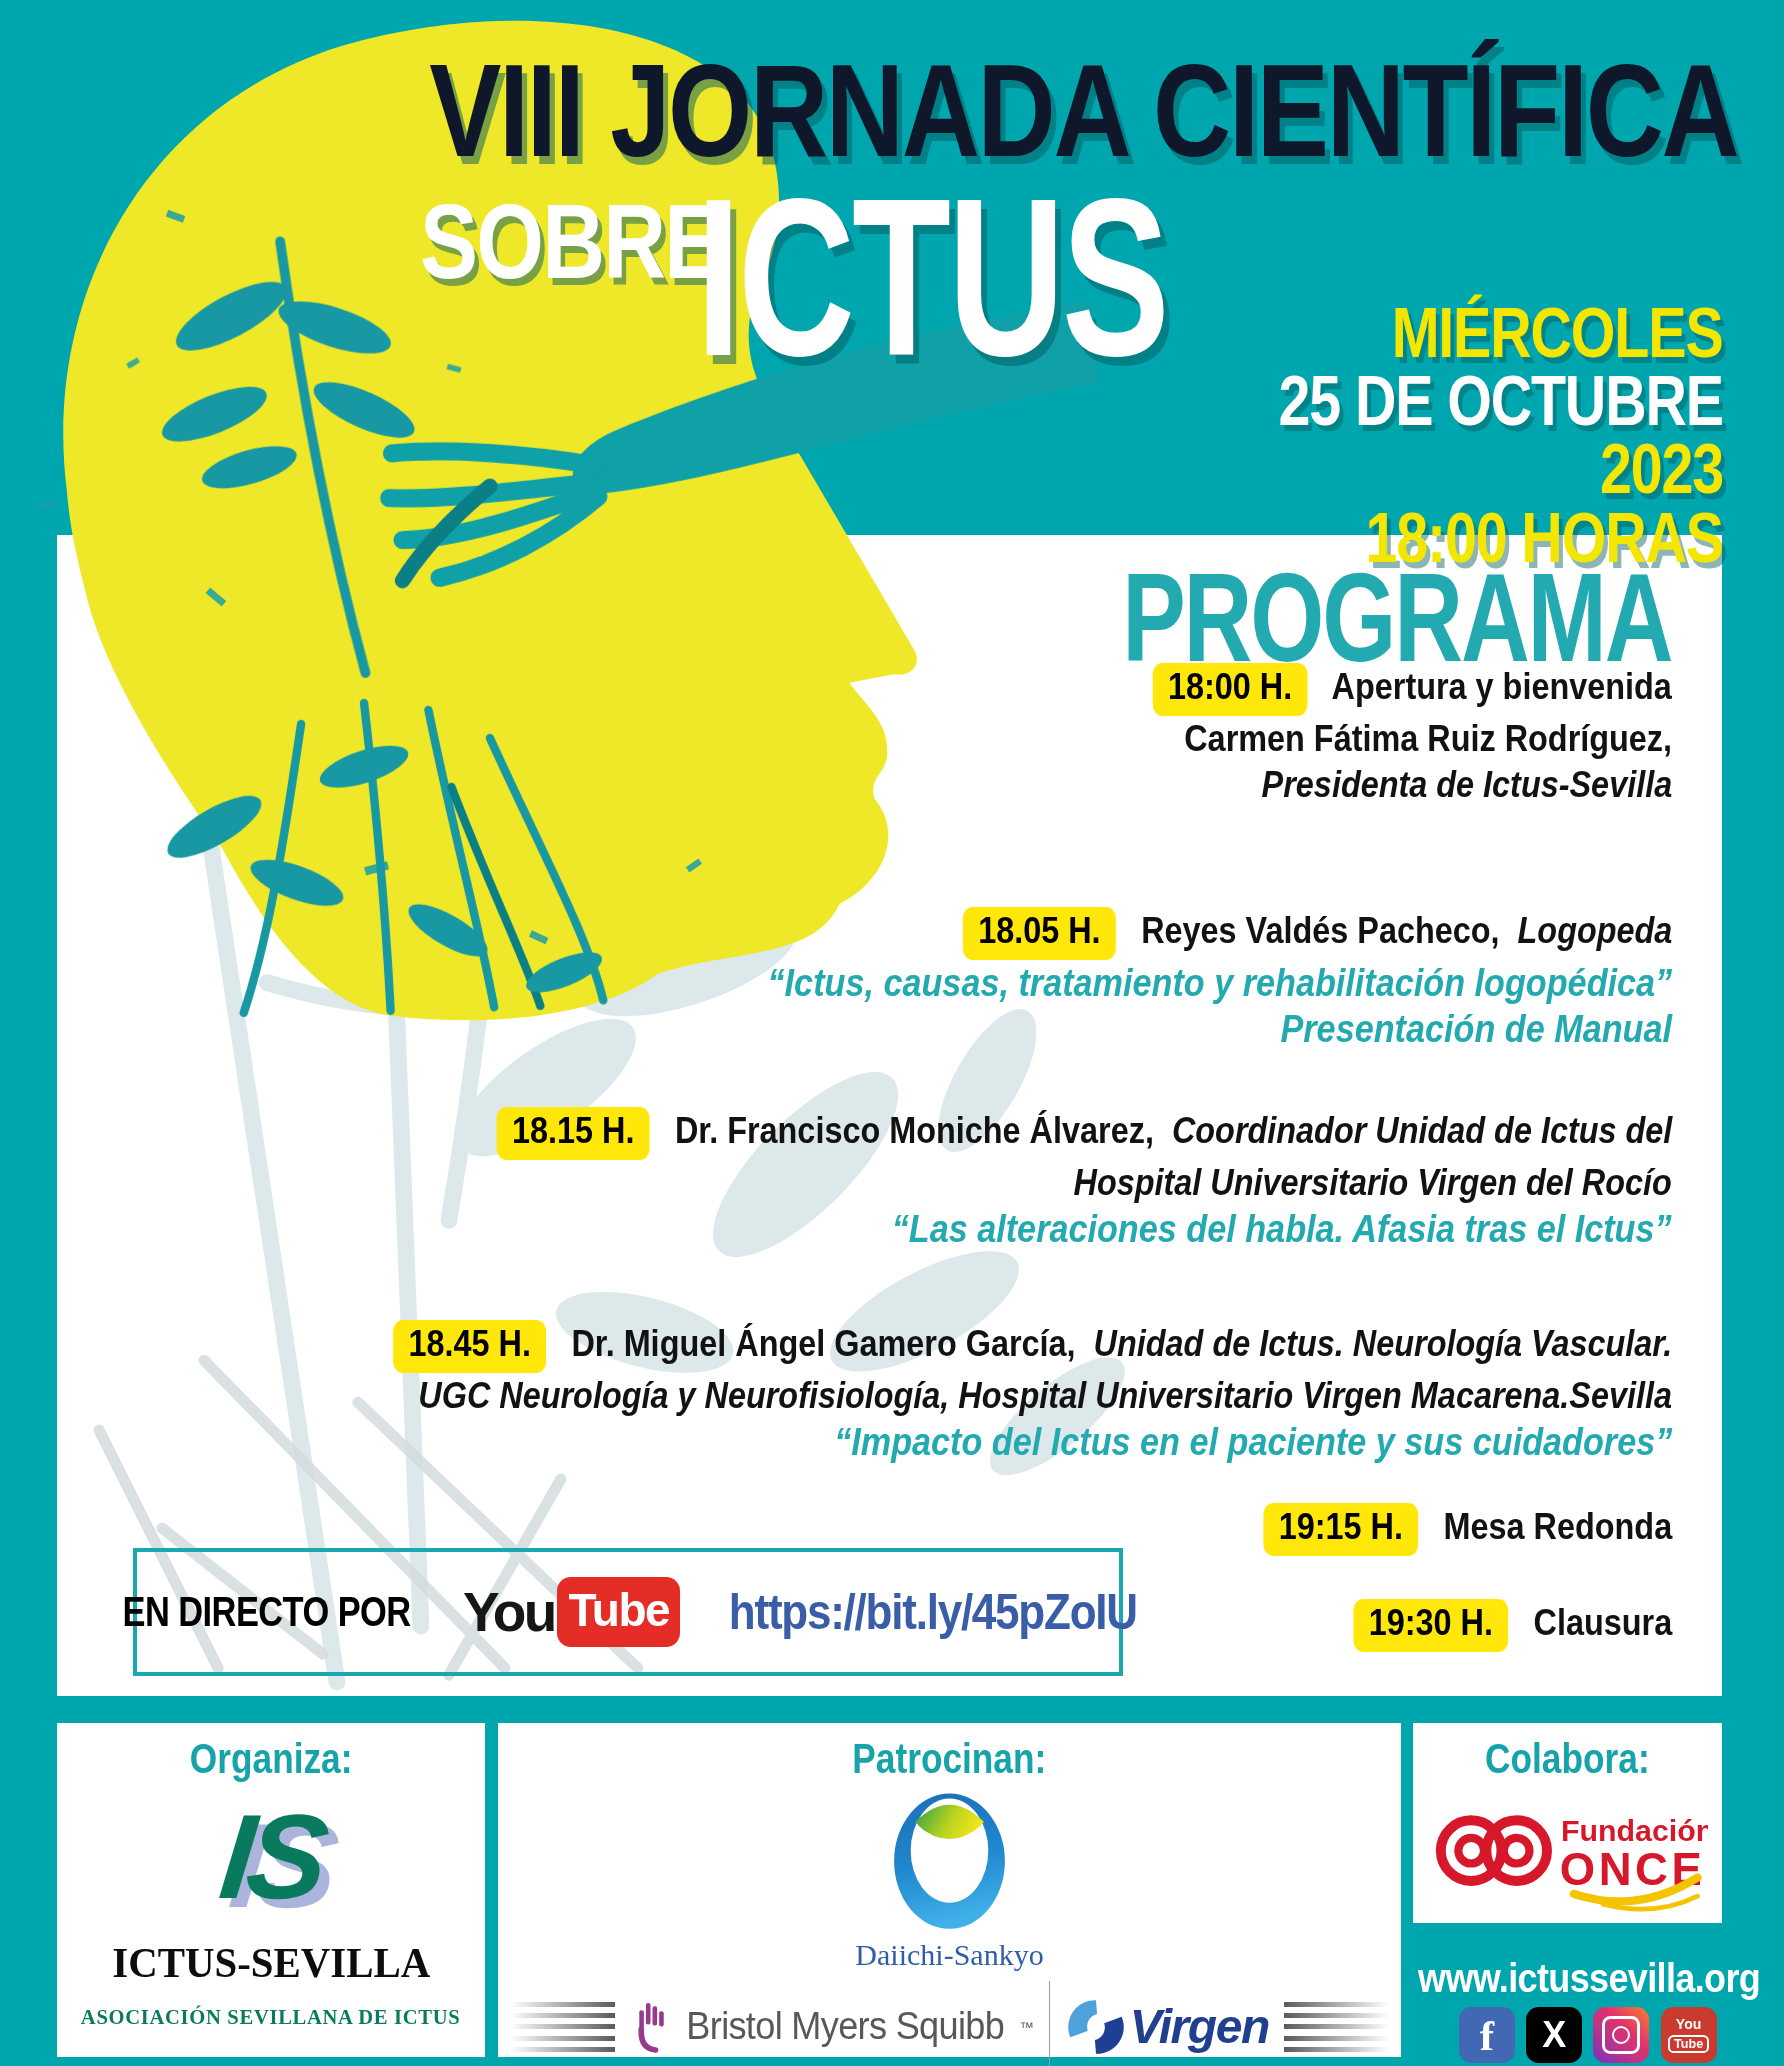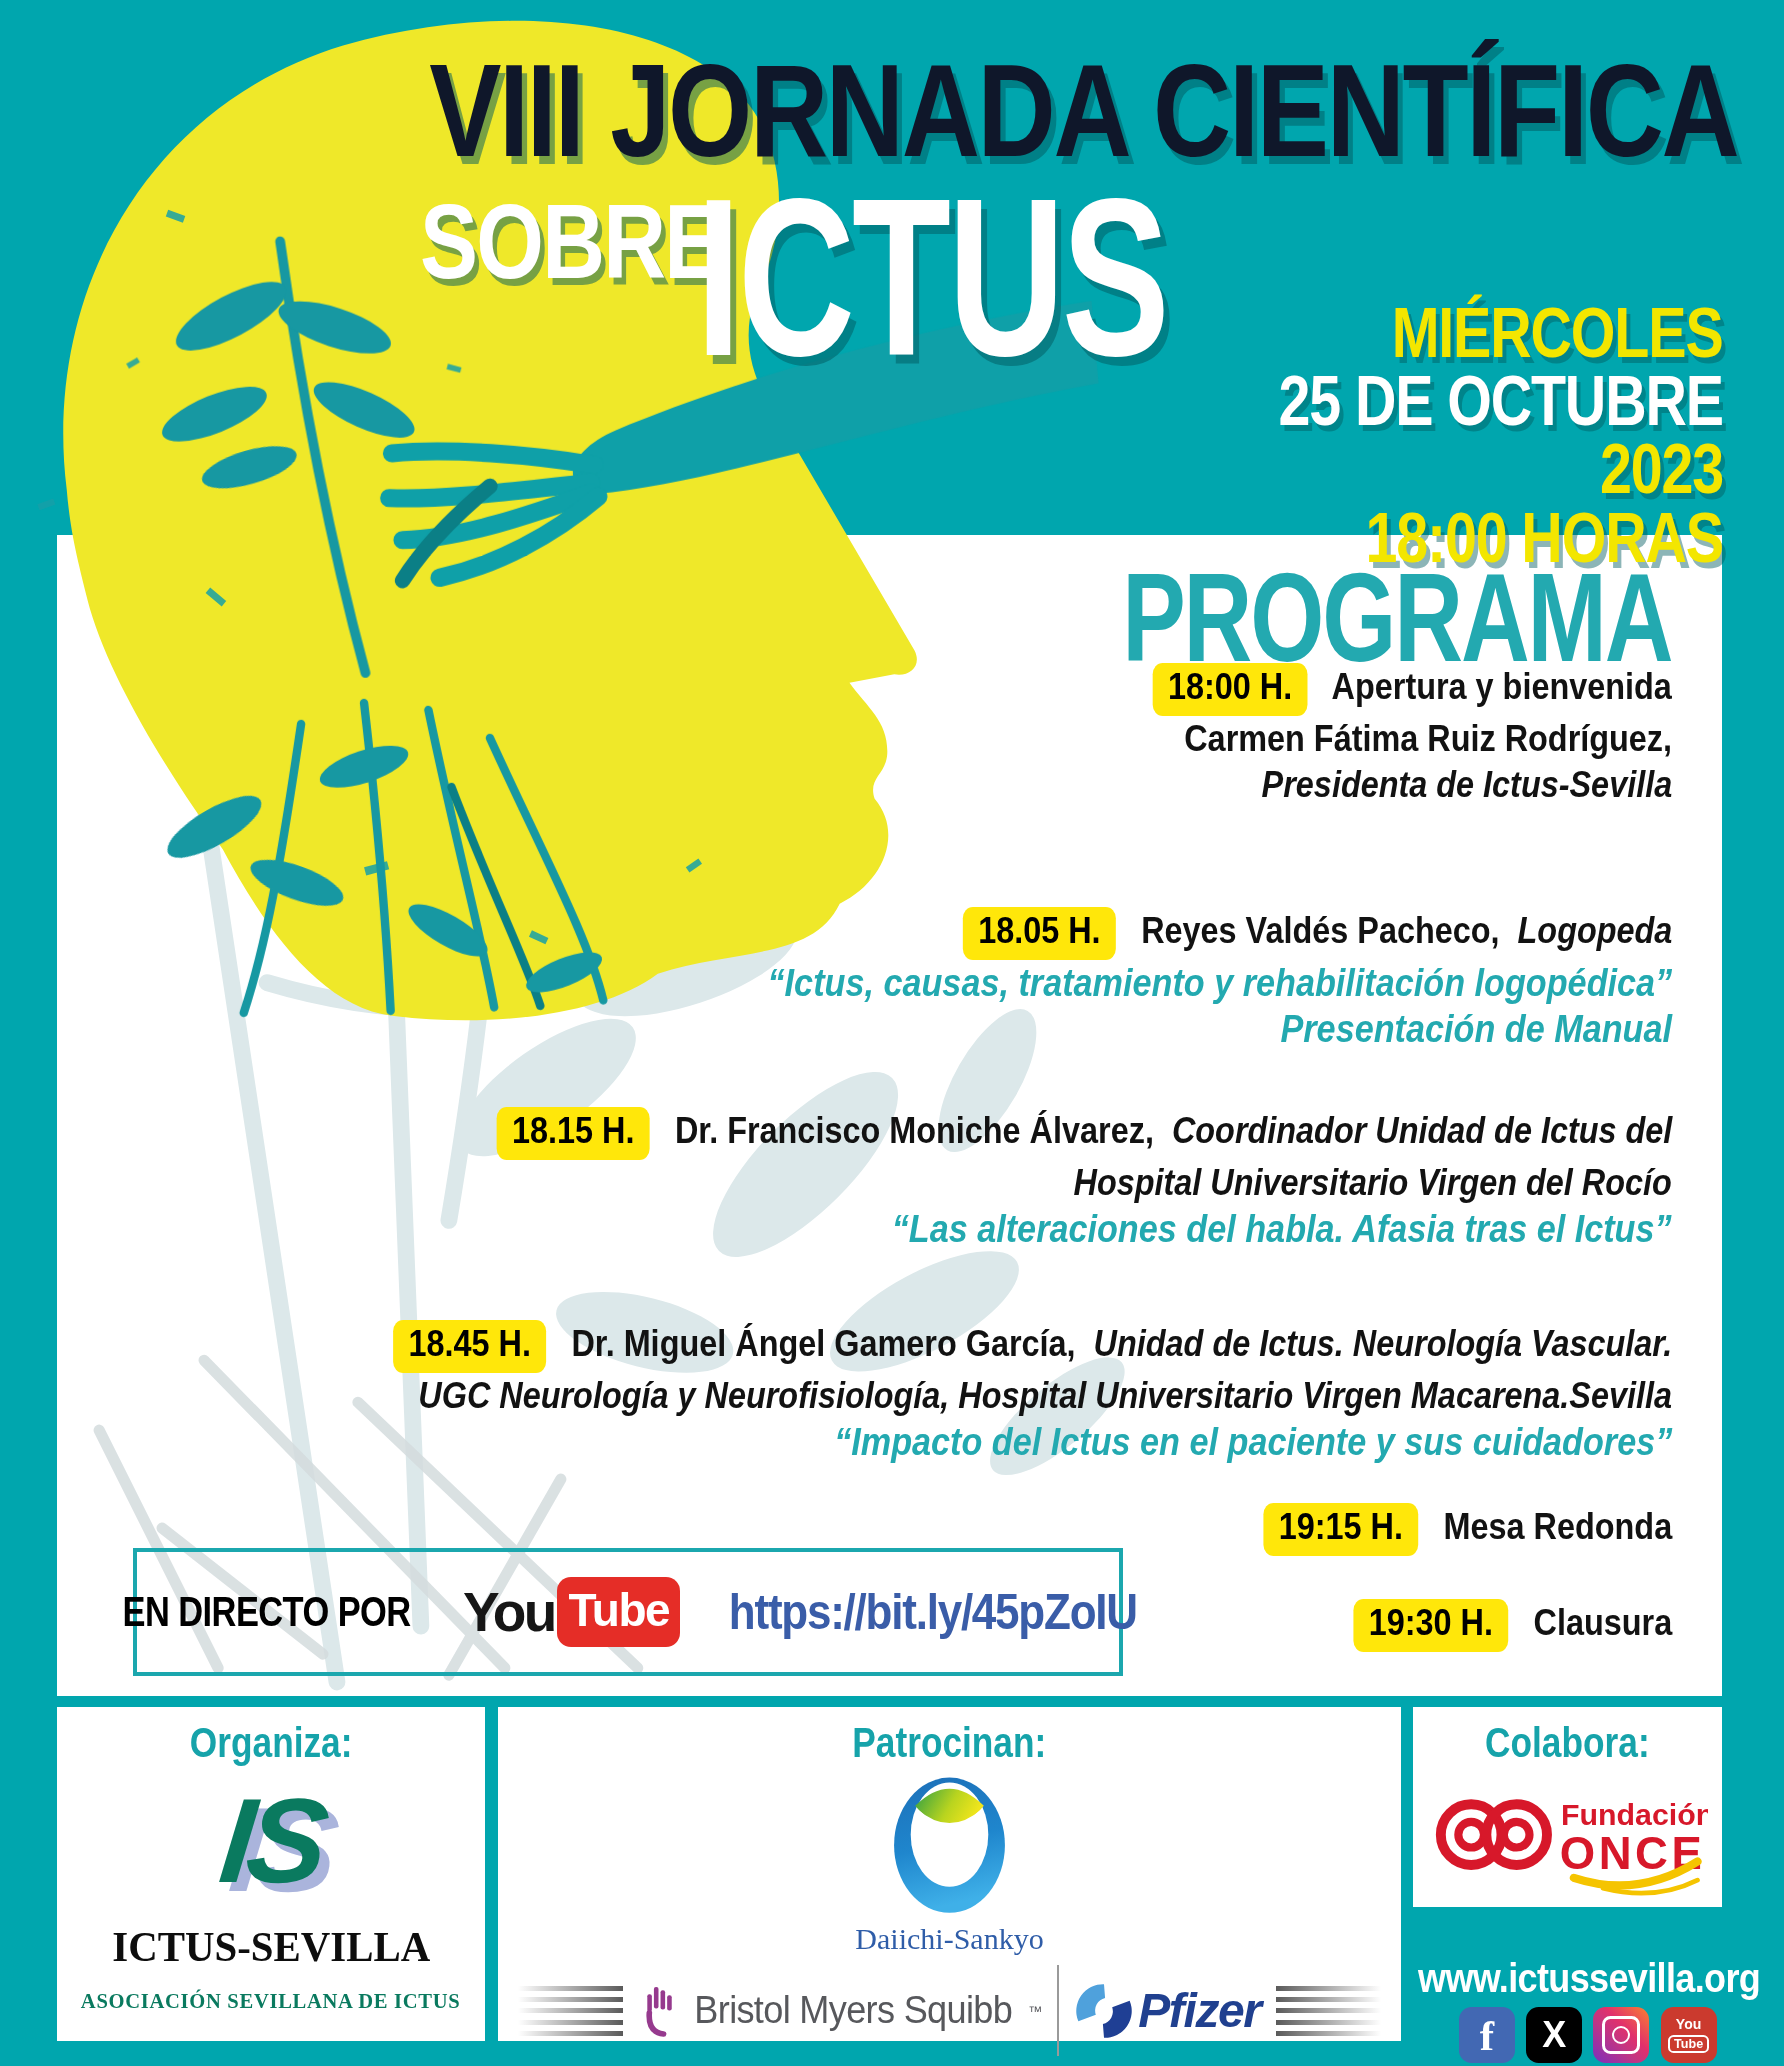--- a/index.html
+++ b/index.html
@@ -43,21 +43,21 @@
   .livebox{position:absolute;left:133px;top:1548px;width:982px;height:120px;z-index:4;
            border:4.2px solid #1ba7ae;display:flex;align-items:center;justify-content:center;gap:21px;}
   .live-label{font-weight:900;font-size:42px;letter-spacing:-0.7px;color:#000;}
   .yt-wordmark{display:flex;align-items:center;gap:2.8px;}
   .yt-you{font-weight:900;font-size:55px;color:#161616;letter-spacing:-2.8px;}
   .yt-tube{background:#e52d27;color:#fff;font-weight:900;font-size:46px;border-radius:14px;
            padding:5.6px 11.2px 9.8px 11.2px;letter-spacing:-1.4px;}
   .live-url{color:#3a5da8;font-weight:900;font-size:50px;letter-spacing:-1.4px;}
 
   
-  .fbox{position:absolute;background:#fff;z-index:4;}
+  .fbox{position:absolute;background:#fff;z-index:4;margin-top:16px;}
   .box-org{left:57px;top:1707px;width:428px;height:334px;}
   .box-pat{left:498px;top:1707px;width:903px;height:334px;}
   .box-col{left:1413px;top:1707px;width:309px;height:200px;}
   .fhead{display:block;text-align:center;margin-top:11.2px;color:#16a3aa;font-weight:900;font-size:43px;}
   .is-logo{position:relative;width:100%;height:133px;margin-top:4.2px;}
   .is-txt{position:absolute;left:50%;top:0;font-weight:900;font-style:italic;font-size:120px;
           letter-spacing:-7px;transform:translateX(-50%) skewX(-6deg);}
   .is-shadow{color:#aab4dc;margin-left:9.8px;margin-top:8.4px;}
   .is-front{color:#0a7a5f;}
   .org-name{display:block;text-align:center;font-family:"Liberation Serif", serif;font-weight:bold;
@@ -321,21 +321,21 @@
         </svg>
         <span class="bms-name"><span class="cx" style="transform:scaleX(.95)">Bristol Myers Squibb</span></span>
         <span class="bms-tm">™</span>
       </div>
       <div class="vdiv"></div>
       <div class="pf">
         <svg width="60" height="60" viewBox="0 0 110 110">
           <path d="M55,6 A49,49 0 0 0 8,74 L40,62 A24,24 0 0 1 57,31 Z" fill="#4fa1dc"></path>
           <path d="M55,104 A49,49 0 0 0 102,36 L70,48 A24,24 0 0 1 53,79 Z" fill="#1f3f94"></path>
         </svg>
-        <span class="pf-name">Pfizer</span>
+        <span class="pf-name">Virgen</span>
       </div>
       <div class="speed speed-r">
         <div></div>
           <div></div>
           <div></div>
           <div></div>
           <div></div>
       </div>
     </div>
   </div>

